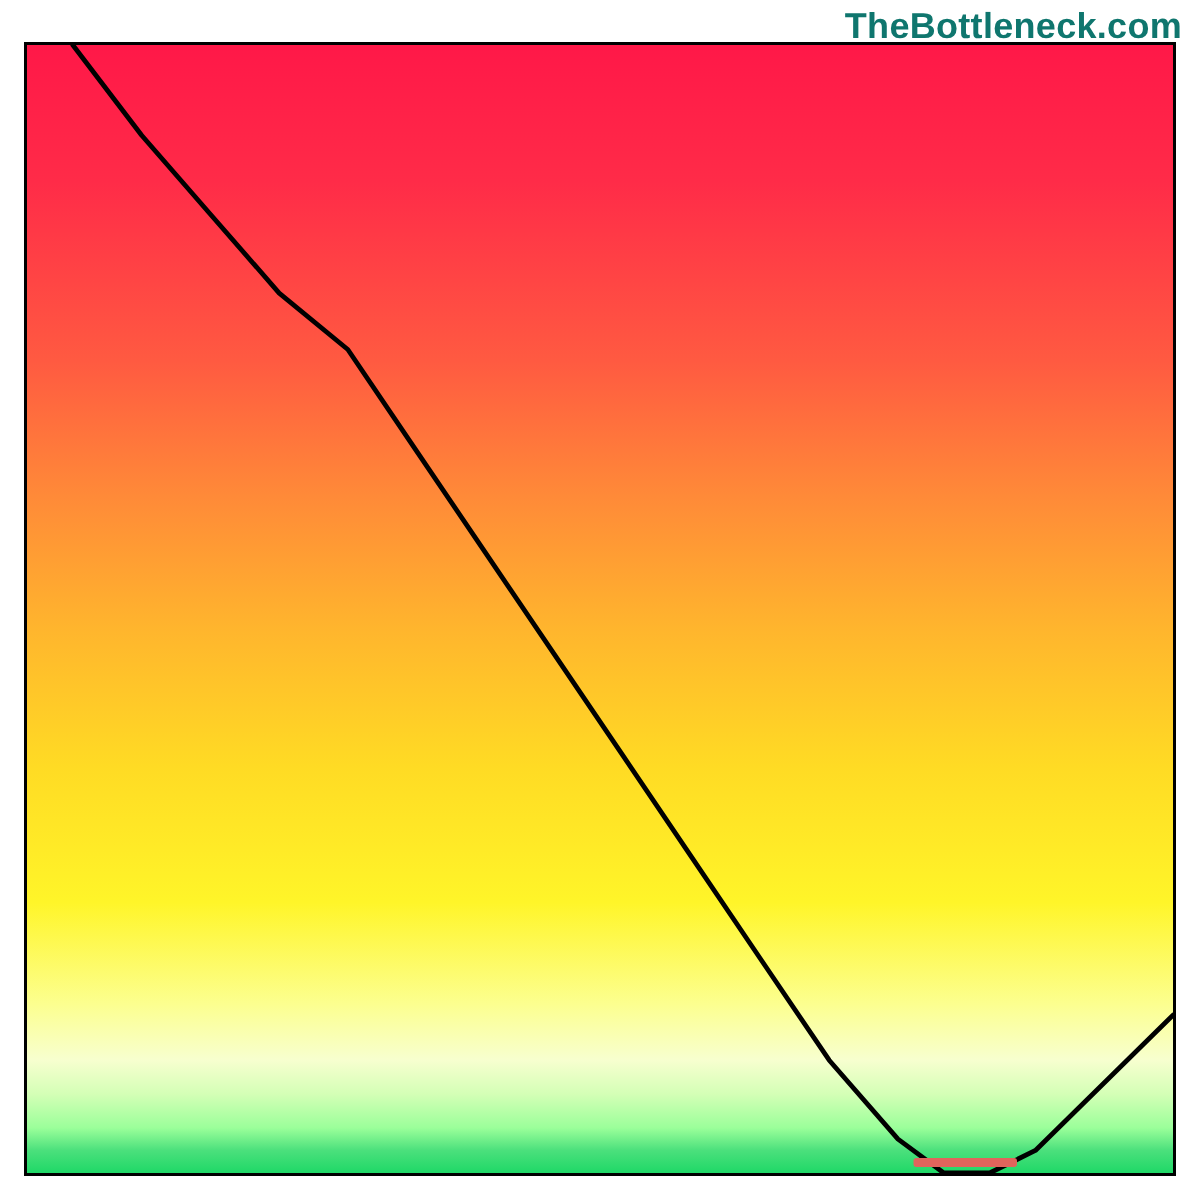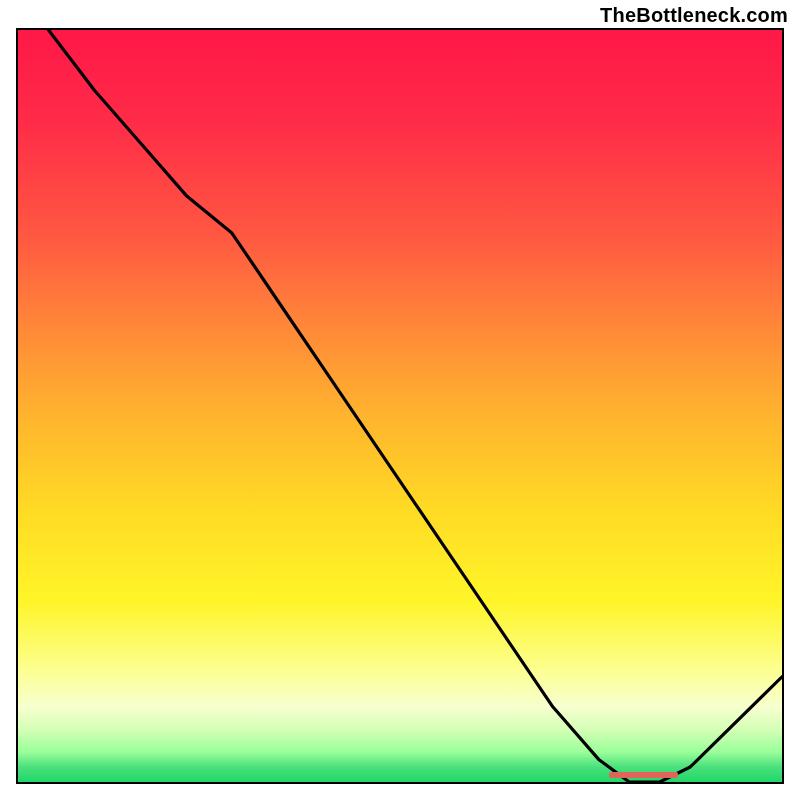--- a/index.html
+++ b/index.html
@@ -7,23 +7,23 @@
   .stage {
     position: relative;
     width: 800px;
     height: 800px;
   }
   .watermark {
     position: absolute;
     top: 4px;
     right: 12px;
     font-family: Arial, Helvetica, sans-serif;
-    font-size: 20px;
+    font-size: 24px;
     font-weight: 600;
-    color: #000000;
+    color: #0f766e;
     letter-spacing: 0.2px;
   }
   .plot-box {
     position: absolute;
     left: 16px;
     top: 28px;
     width: 768px;
     height: 756px;
     border: 2px solid #000;
     overflow: hidden;

